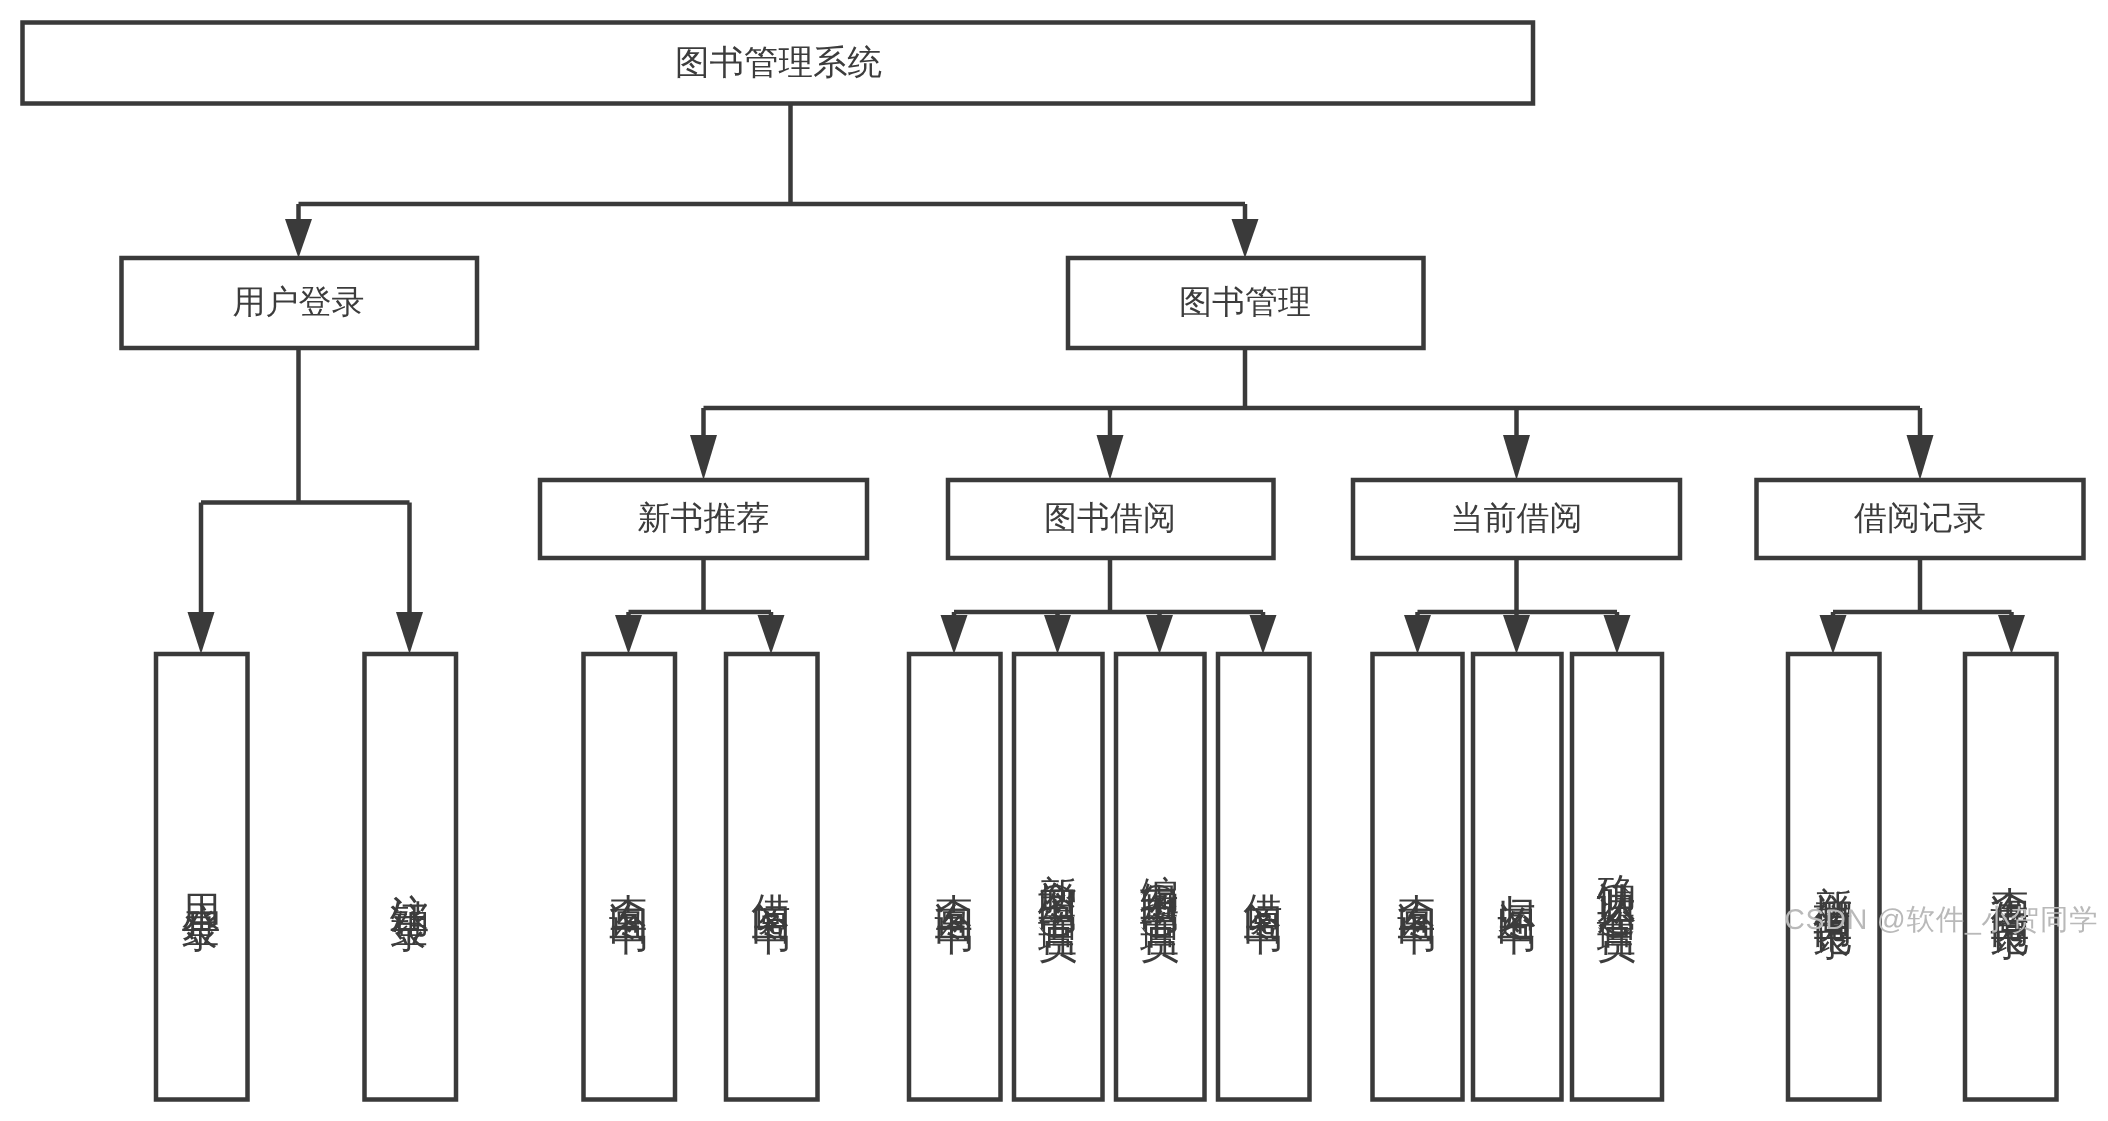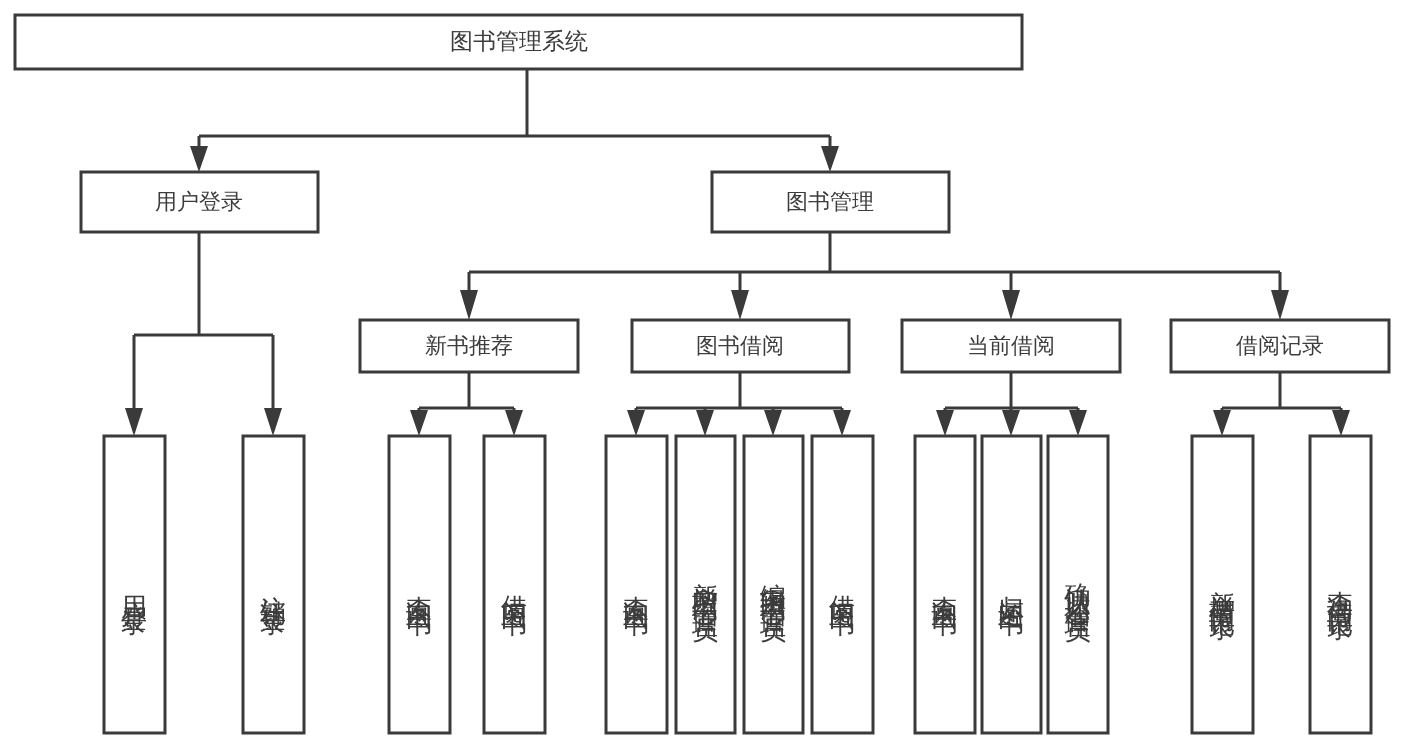--- a/index.html
+++ b/index.html
@@ -231,14 +231,15 @@
     <span class="leaf-label">确认归还（管理员）</span>
   </div>
 
   <div class="leaf-label-wrap" style="left:1192px; top:436px; width:61px; height:297px;">
     <span class="leaf-label">新增借阅记录</span>
   </div>
   <div class="leaf-label-wrap" style="left:1310px; top:436px; width:61px; height:297px;">
     <span class="leaf-label">查询借阅记录</span>
   </div>
 
+  <div class="watermark">CSDN @软件_小贺同学</div>
 
 </div>
 
 </body></html>

